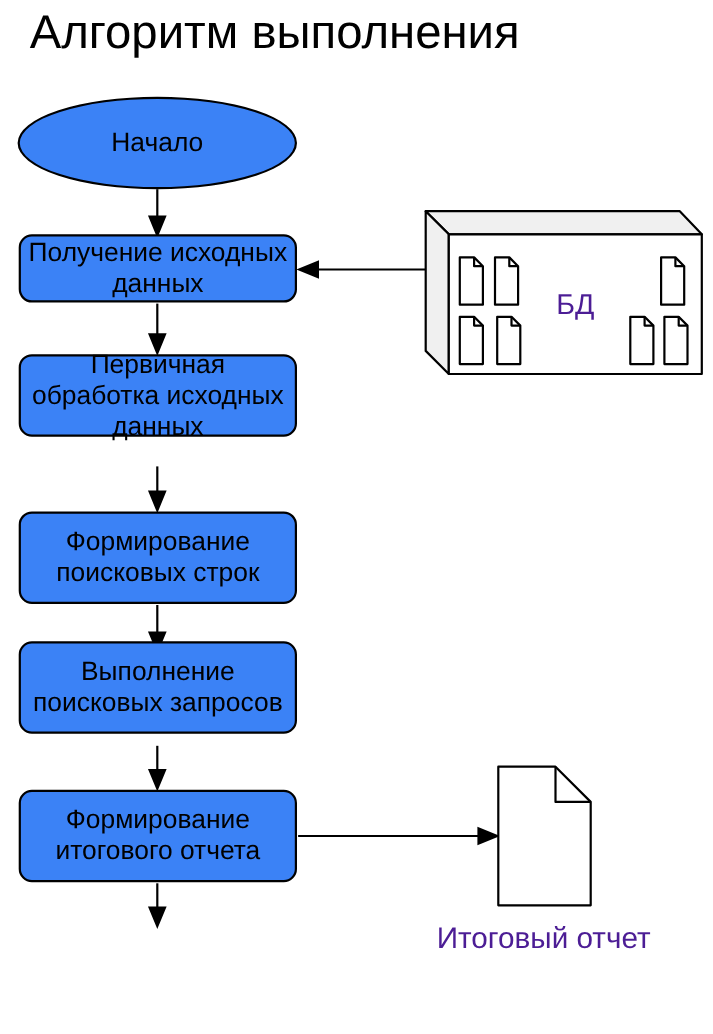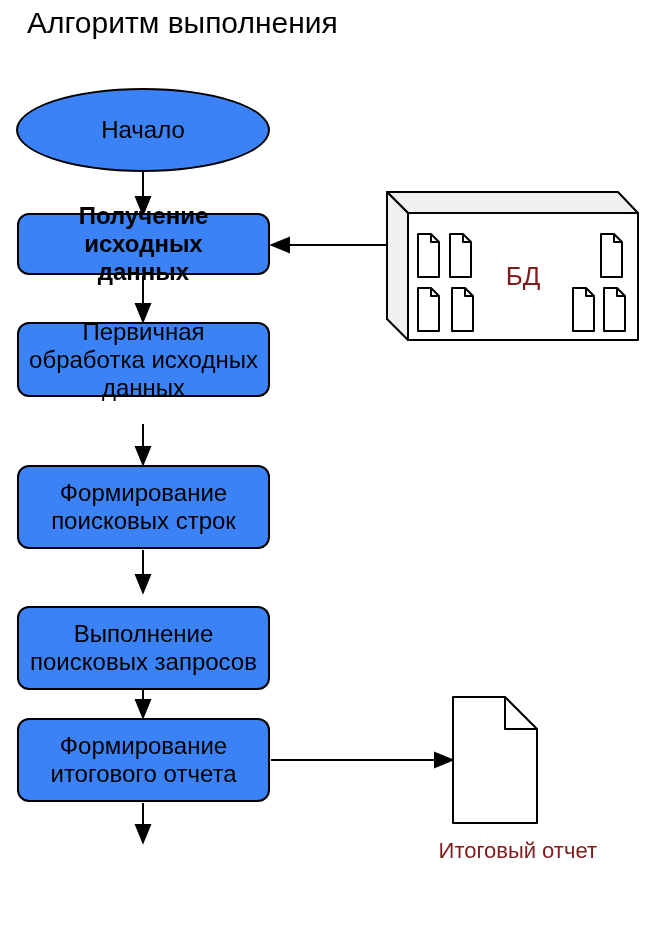--- a/index.html
+++ b/index.html
@@ -12,21 +12,21 @@
     position: relative;
     width: 648px;
     height: 940px;
     background: #ffffff;
     overflow: hidden;
   }
   .title {
     position: absolute;
     left: 27px;
     top: 6px;
-    font-size: 30px;
+    font-size: 43px;
     font-weight: 400;
     letter-spacing: 0px;
     white-space: nowrap;
     color: #000000;
   }
   .node {
     position: absolute;
     display: flex;
     align-items: center;
     justify-content: center;
@@ -51,46 +51,46 @@
   .shapes {
     position: absolute;
     left: 0; top: 0;
     width: 648px;
     height: 940px;
     z-index: 2;
     pointer-events: none;
   }
   .floating-label {
     position: absolute;
-    text-align: right;
+    text-align: left;
     z-index: 3;
-    color: #7f1d1d;
+    color: #4c1d95;
   }
   .db-label {
     left: 408px;
     top: 213px;
     width: 230px;
     height: 127px;
     display: flex;
     align-items: center;
     justify-content: center;
     font-size: 26px;
   }
   .report-label {
     left: 397px;
     top: 838px;
     width: 200px;
-    font-size: 22px;
+    font-size: 27px;
   }
   
   .n-start  { left: 16px;  top: 88px;  width: 254px; height: 84px; }
-  .n-get    { left: 17px;  top: 213px; width: 253px; height: 62px; font-weight: bold; }
+  .n-get    { left: 17px;  top: 213px; width: 253px; height: 62px; }
   .n-proc   { left: 17px;  top: 322px; width: 253px; height: 75px; }
   .n-strings{ left: 17px;  top: 465px; width: 253px; height: 84px; }
-  .n-queries{ left: 17px;  top: 606px; width: 253px; height: 84px; }
+  .n-queries{ left: 17px;  top: 583px; width: 253px; height: 84px; }
   .n-report { left: 17px;  top: 718px; width: 253px; height: 84px; }
   .n-end    { left: 16px;  top: 843px; width: 254px; height: 86px; }
 </style>
 </head>
 <body>
 
 <div class="canvas">
 
   <div class="title">Алгоритм выполнения</div>
 

